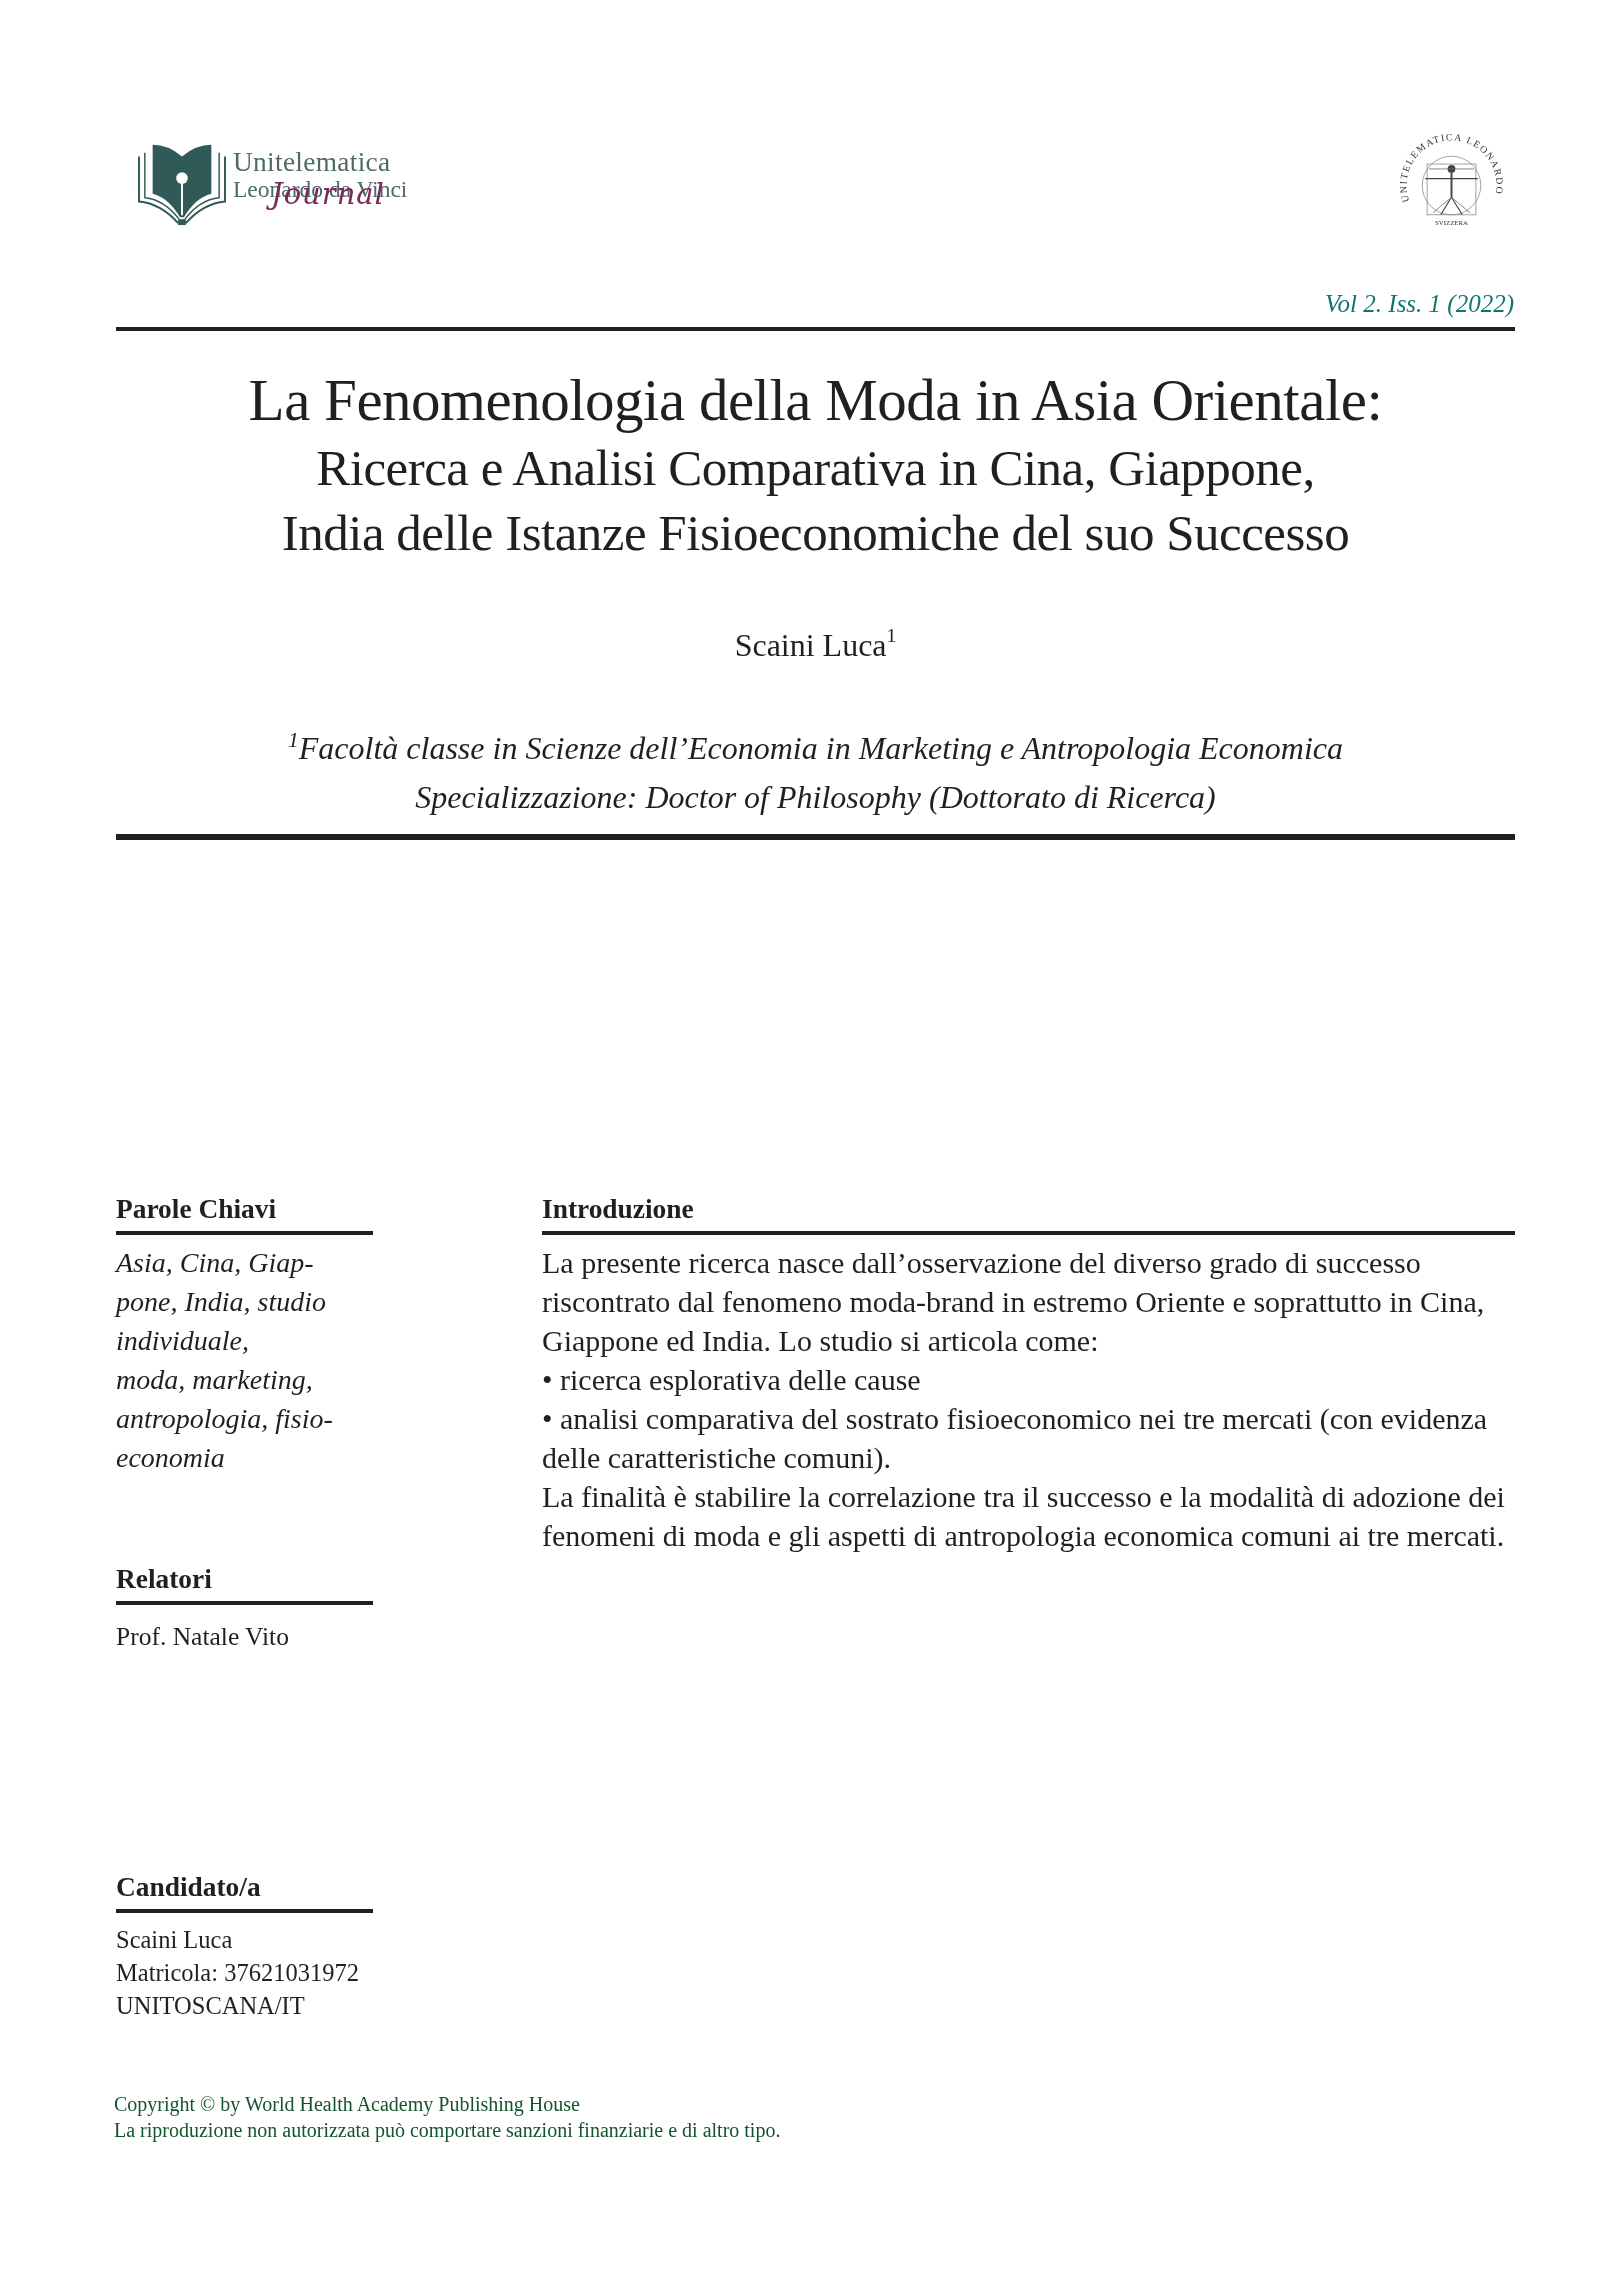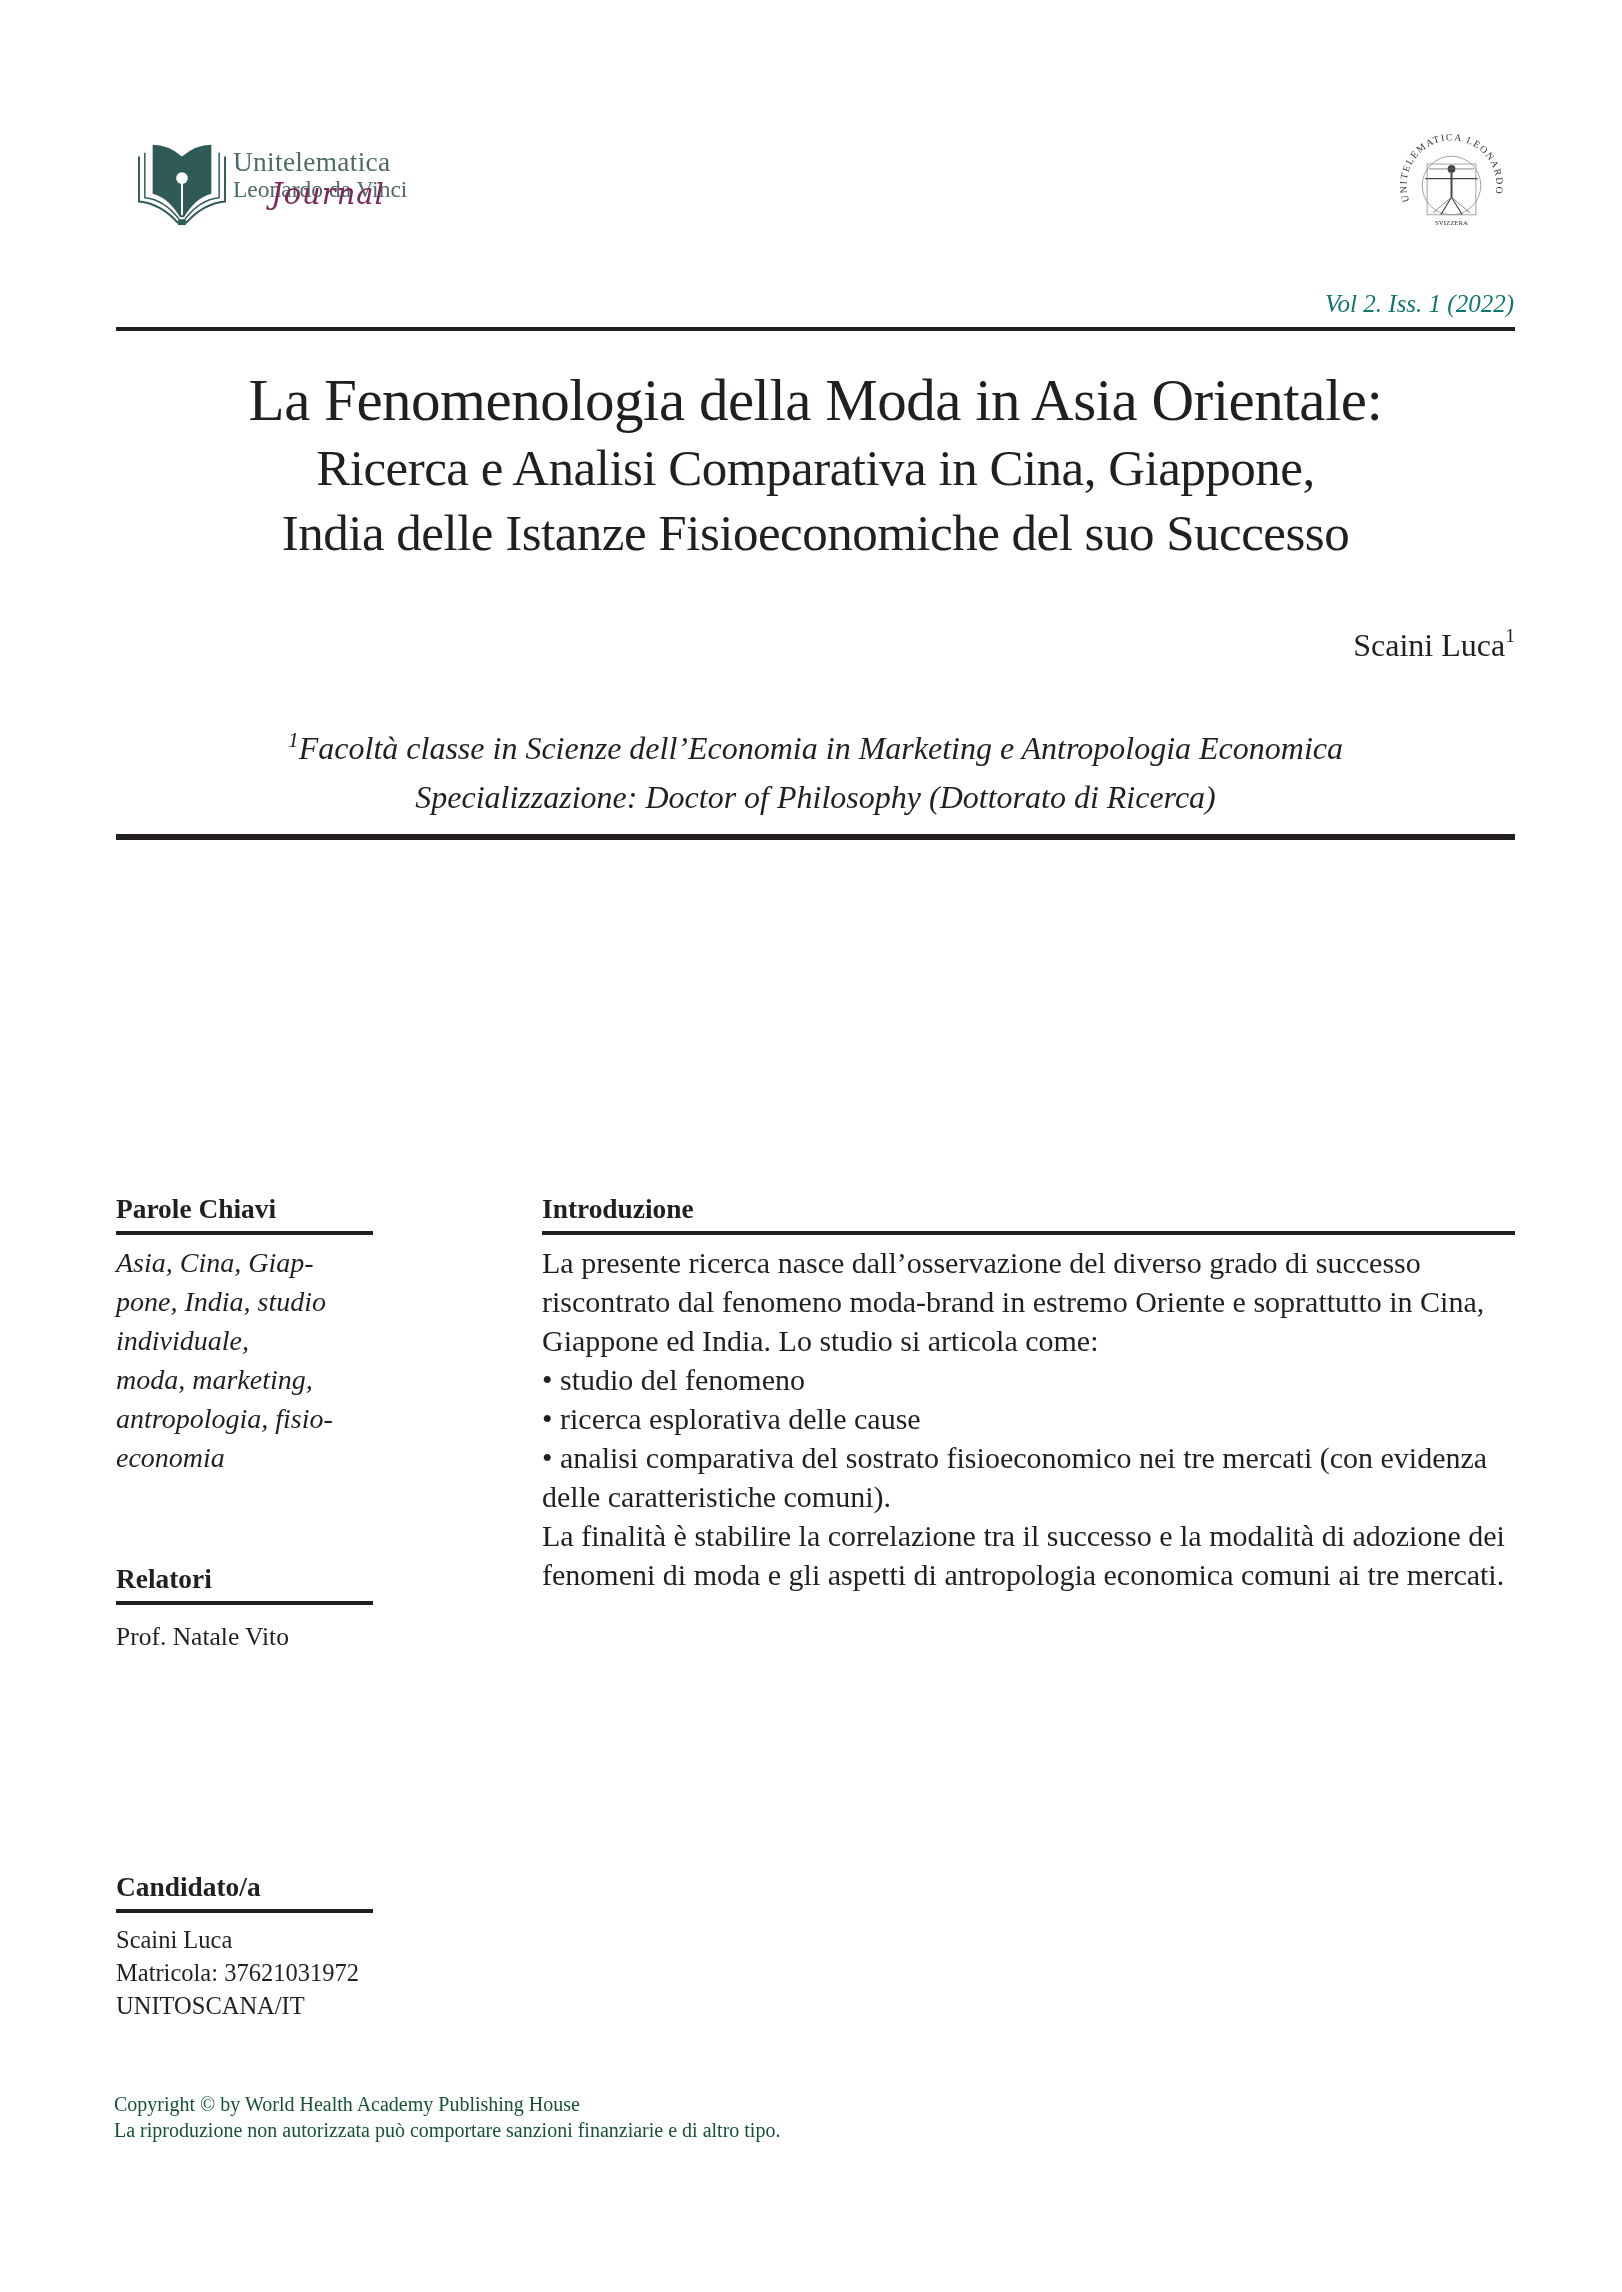--- a/index.html
+++ b/index.html
@@ -17,21 +17,21 @@
 
   
   #volume { right: 108px; top: 290px; font-style: italic; font-size: 25px; color: #0f766e; }
   #rule-top { left: 116px; top: 327px; width: 1399px; height: 3.9px; background: #231f20; }
 
   
   #title-block { left: 116px; top: 365px; width: 1399px; text-align: center; }
   .t1 { font-size: 59px; line-height: 71px; letter-spacing: -0.5px; }
   .t2 { font-size: 51px; line-height: 65px; letter-spacing: -0.5px; }
 
-  #author { left: 116px; top: 625px; width: 1399px; text-align: right; font-size: 32px; }
+  #author { left: 116px; top: 625px; width: 1399px; text-align: center; font-size: 32px; }
   #author sup { font-size: 19.6px; vertical-align: 13.7px; }
 
   #affil { left: 116px; top: 716px; width: 1399px; text-align: center; font-style: italic; font-size: 32px; line-height: 49px; }
   #affil sup { font-size: 21.6px; vertical-align: 11.8px; font-style: italic; }
 
   #rule-mid { left: 116px; top: 834px; width: 1399px; height: 5.9px; background: #231f20; }
 
   
   .side-h { font-weight: bold; font-size: 27.4px; line-height: 31px; }
   .side-rule { height: 3.9px; background: #231f20; margin-top: 5.9px; }
@@ -146,21 +146,20 @@
     <div>Matricola: 37621031972</div>
     <div>UNITOSCANA/IT</div>
   </div>
 </div>
 
 <div id="intro" class="abs">
   <div class="side-h">Introduzione</div>
   <div class="side-rule"></div>
   <div id="intro-text">
     <p>La presente ricerca nasce dall’osservazione del diverso grado di successo riscontrato dal fenomeno moda-brand in estremo Oriente e soprattutto in Cina, Giappone ed India. Lo studio si articola come:</p>
-    <p>• studio del fenomeno</p>
     <p>• ricerca esplorativa delle cause</p>
     <p>• analisi comparativa del sostrato fisioeconomico nei tre mercati (con evidenza delle caratteristiche comuni).</p>
     <p>La finalità è stabilire la correlazione tra il successo e la modalità di adozione dei fenomeni di moda e gli aspetti di antropologia economica comuni ai tre mercati.</p>
   </div>
 </div>
 
 <div id="footer" class="abs">
   <div>Copyright © by World Health Academy Publishing House</div>
   <div>La riproduzione non autorizzata può comportare sanzioni finanziarie e di altro tipo.</div>
 </div>

